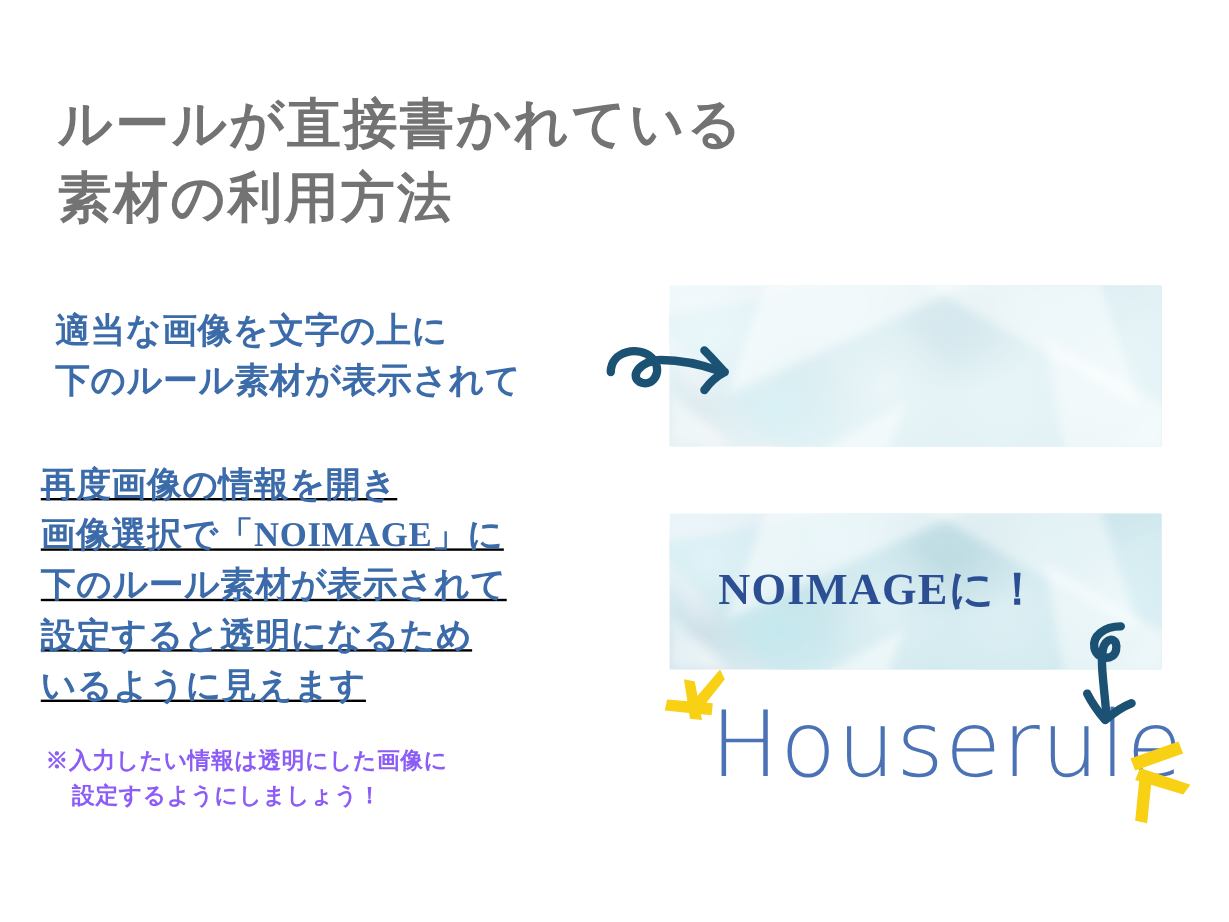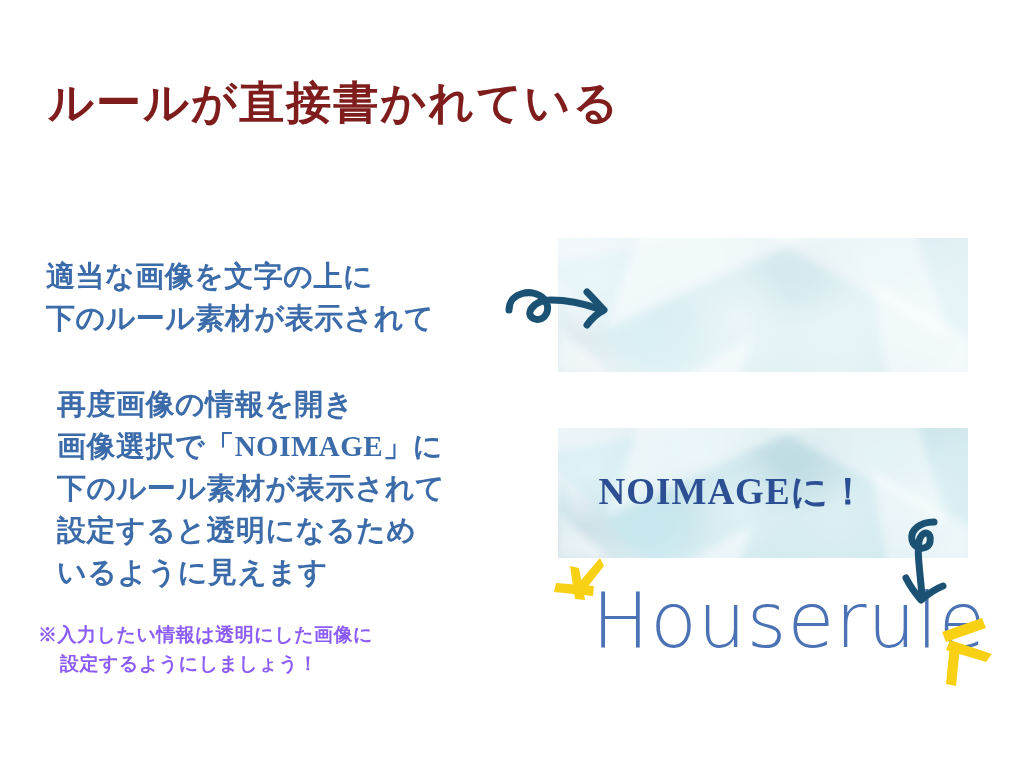--- a/index.html
+++ b/index.html
@@ -24,37 +24,38 @@
     left: 48px;
     top: 72px;
     width: 660px;
   }
   .title-line {
     font-family: "Liberation Serif", "DejaVu Serif", serif;
     font-weight: bold;
     font-size: 45px;
     line-height: 62px;
     letter-spacing: 2px;
-    color: #7f1d1d;
+    color: #737373;
     white-space: nowrap;
   }
 
   
   #para-one {
     position: absolute;
     left: 46px;
     top: 243px;
     width: 480px;
     margin-top: 12px;
   }
   #para-two {
     position: absolute;
-    left: 57px;
+    left: 34px;
     top: 383px;
     width: 500px;
+    text-decoration: underline;
   }
   .body-line {
     font-family: "Liberation Serif", "DejaVu Serif", serif;
     font-weight: bold;
     font-size: 29px;
     line-height: 42px;
     letter-spacing: 0.5px;
     color: #3C6BAA;
     white-space: nowrap;
   }
@@ -173,20 +174,21 @@
   #sparkle-left     { left: 552px; top: 556px; width: 64px;  height: 68px; }
   #sparkle-right    { left: 916px; top: 612px; width: 82px;  height: 80px; }
 </style>
 </head>
 <body>
 
 <div id="slide">
 
   <div id="title-block">
     <div class="title-line">ルールが直接書かれている</div>
+    <div class="title-line">素材の利用方法</div>
   </div>
 
   <div id="para-one">
     <div class="body-line">適当な画像を文字の上に</div>
     <div class="body-line">下のルール素材が表示されて</div>
   </div>
 
   <div id="para-two">
     <div class="body-line">再度画像の情報を開き</div>
     <div class="body-line">画像選択で「NOIMAGE」に</div>

